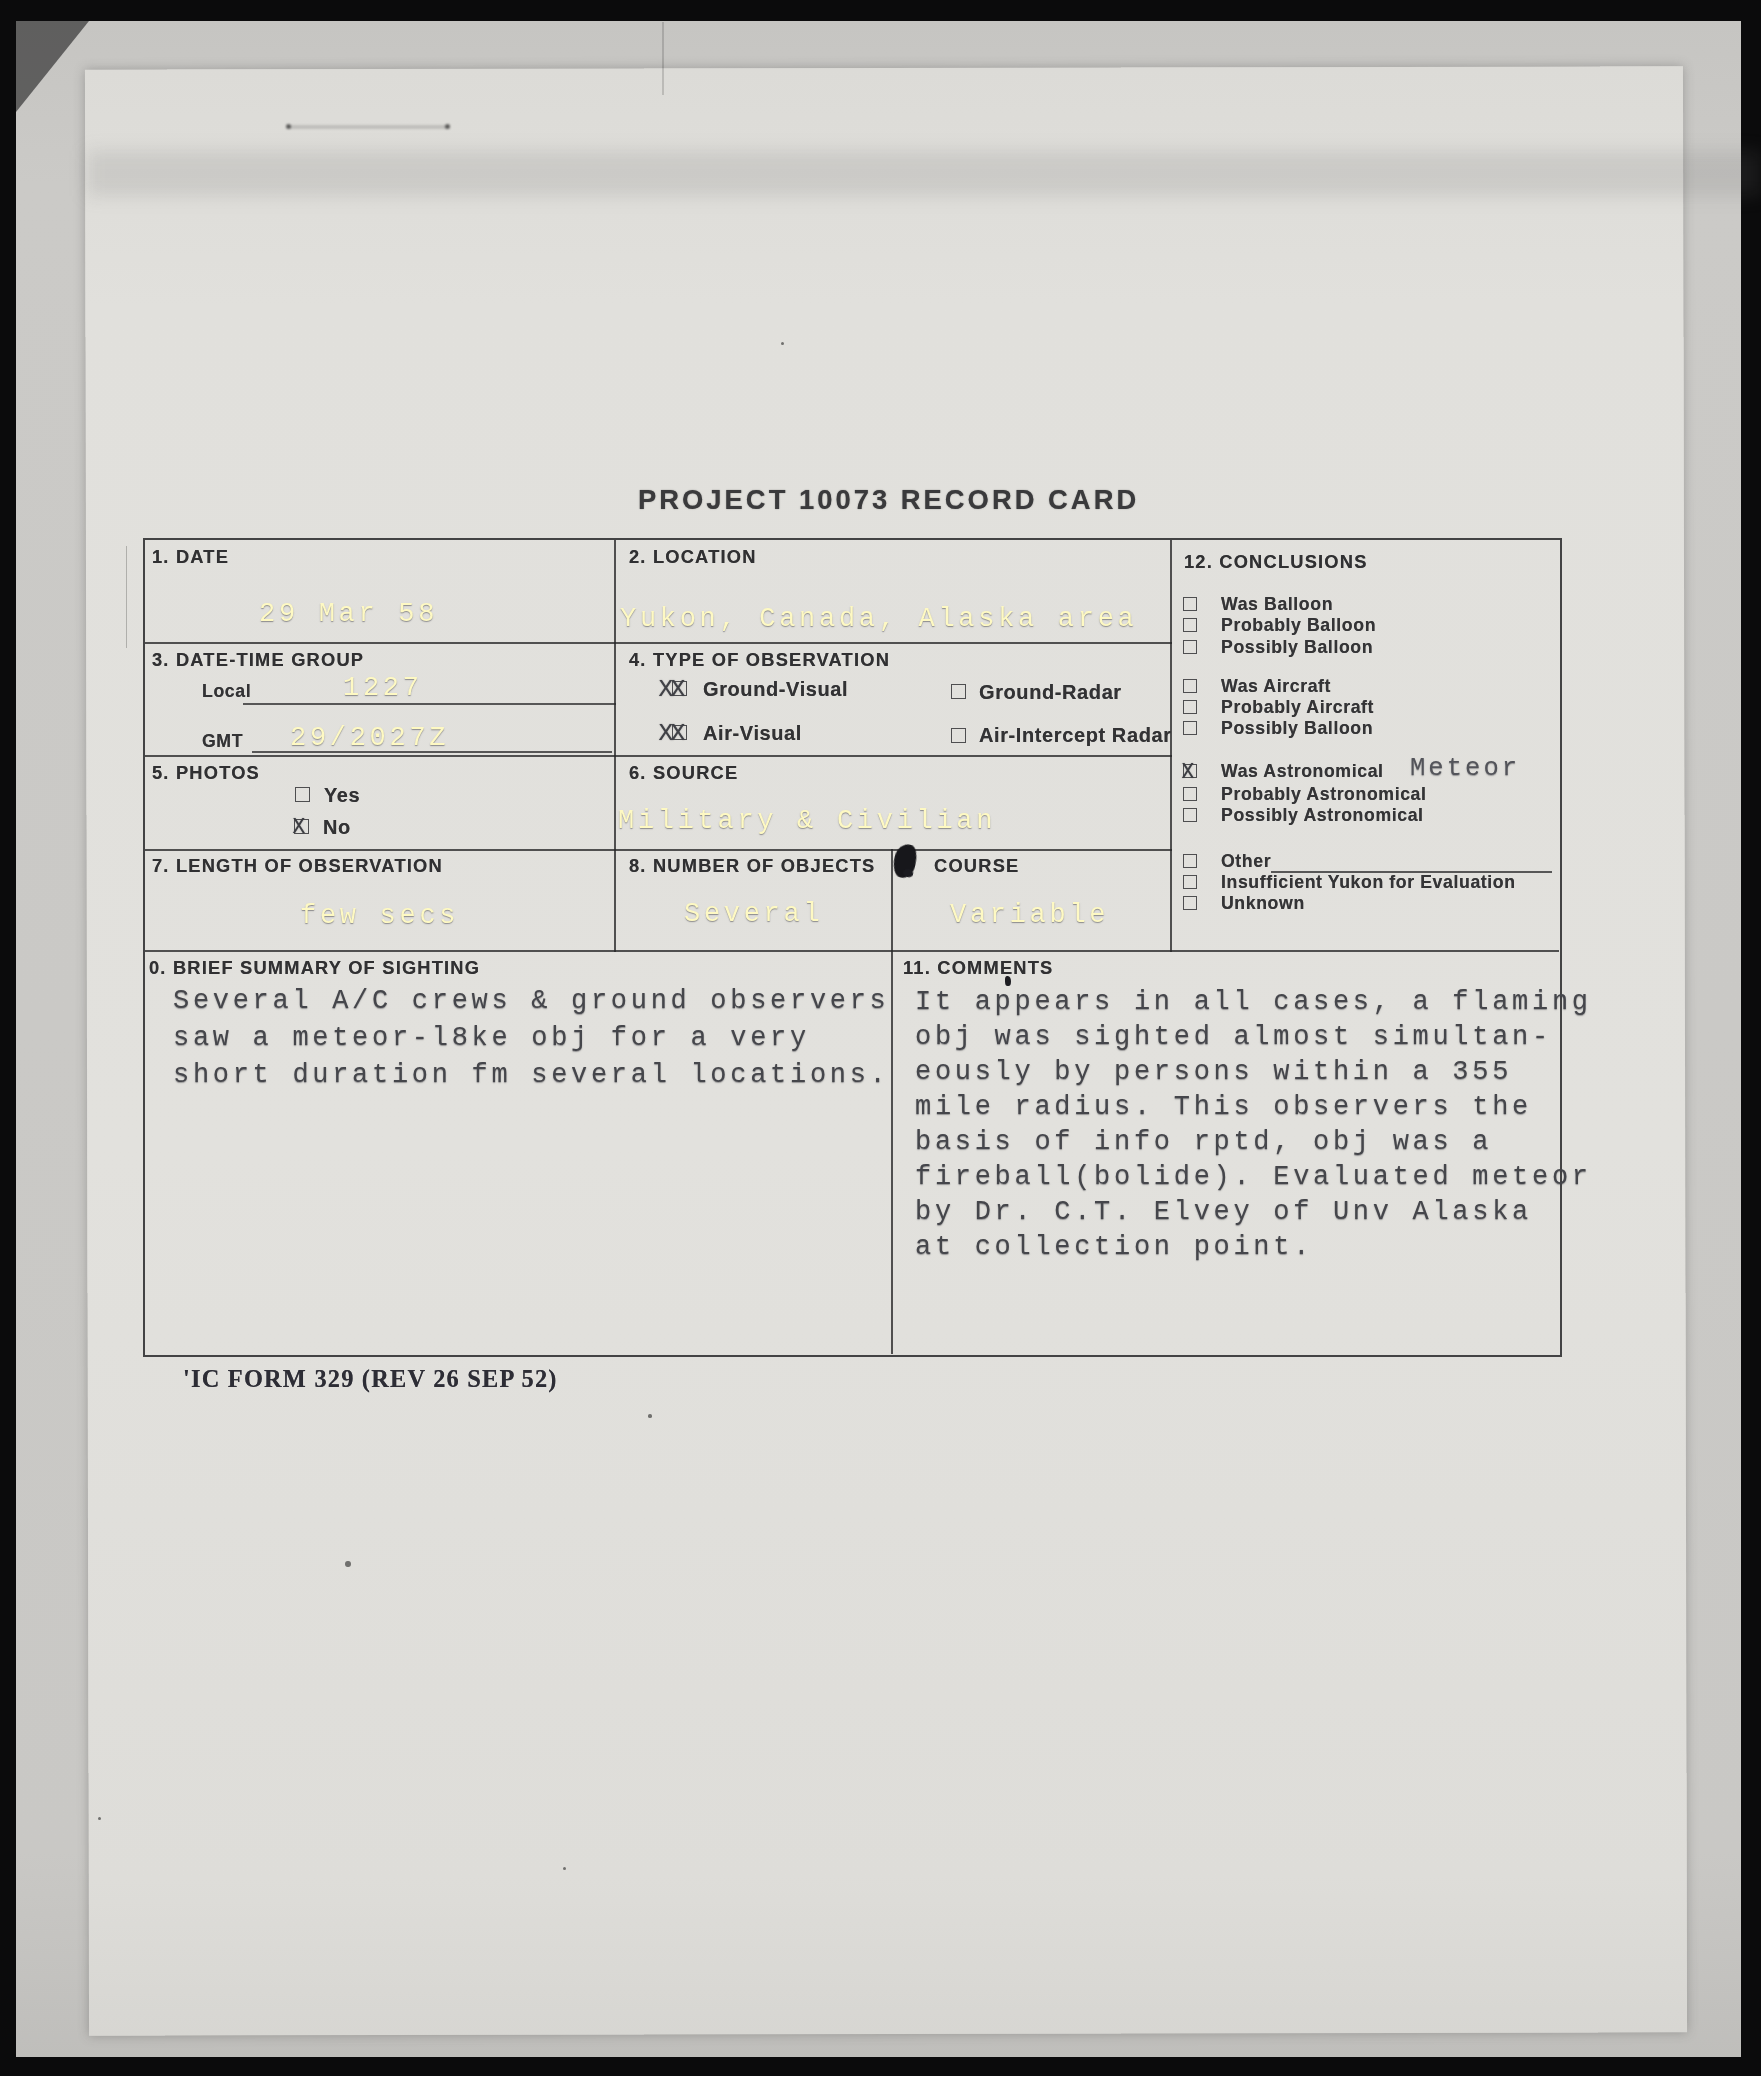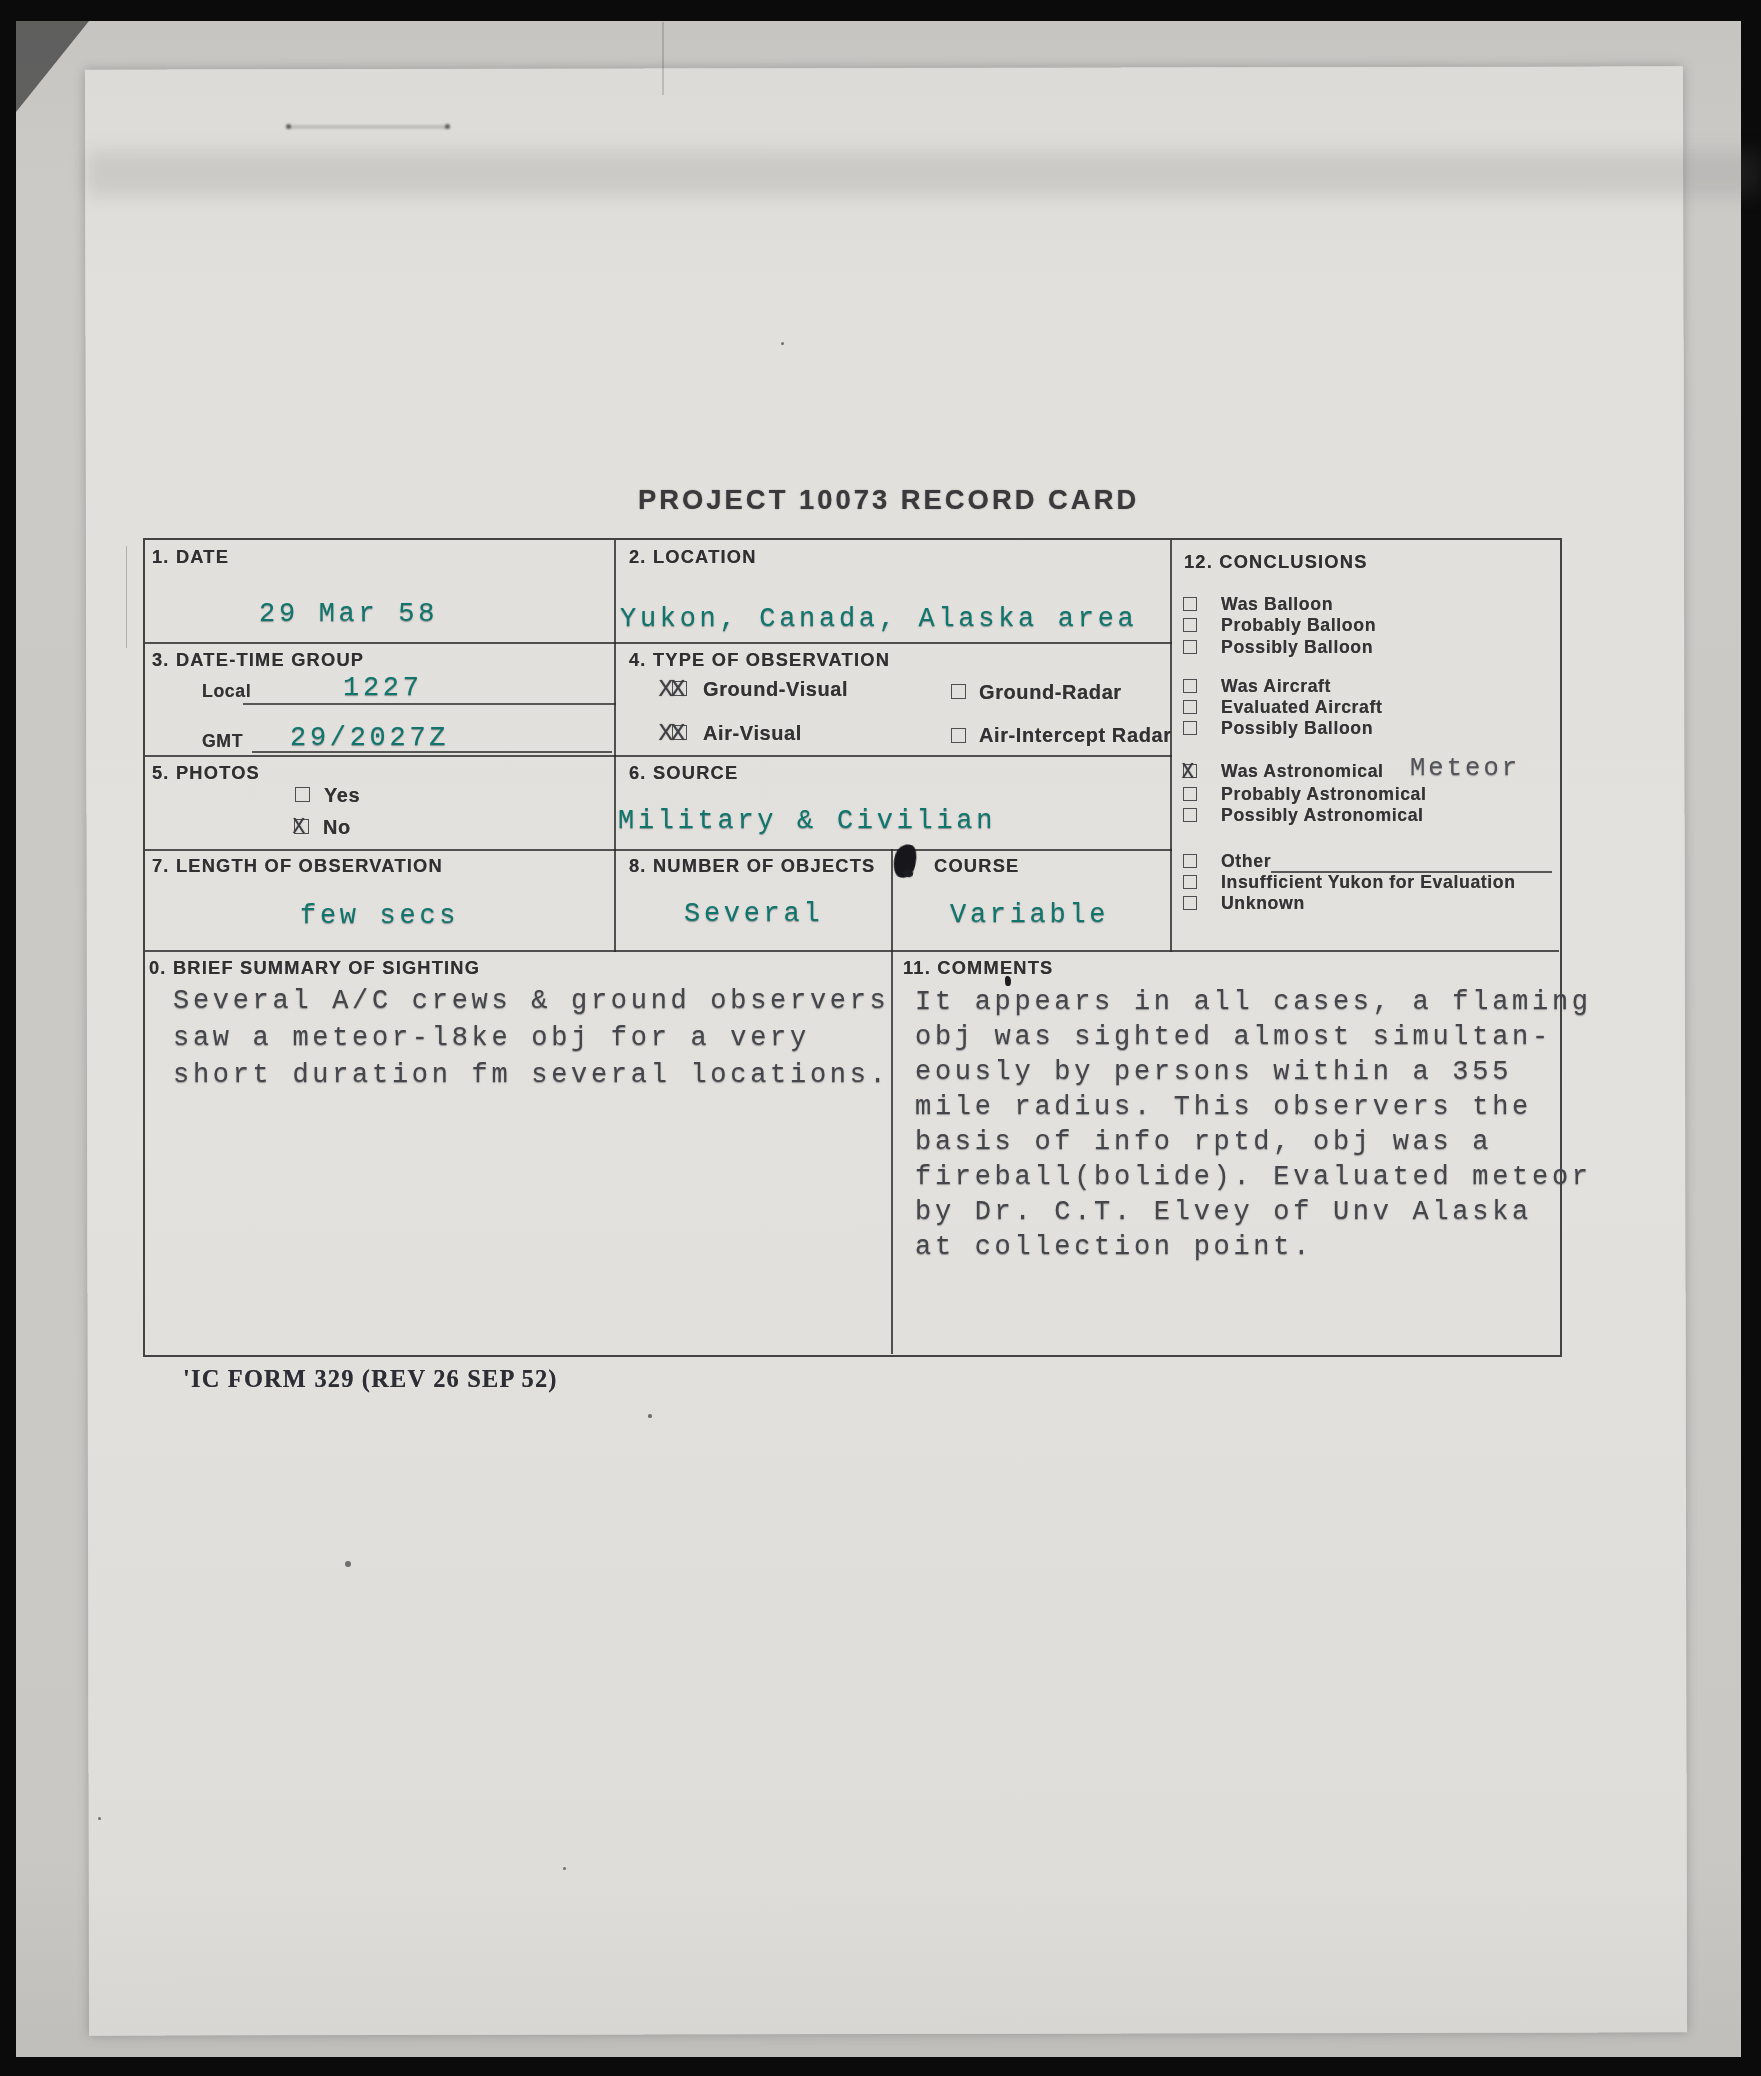--- a/index.html
+++ b/index.html
@@ -30,21 +30,21 @@
         border:2.4px solid rgba(32,32,34,.82);filter:blur(0.2px);}
   .gline{position:absolute;background:rgba(38,38,40,.78);}
 
   .flabel{position:absolute;font-size:18.3px;font-weight:700;letter-spacing:1.2px;color:#303032;
         text-shadow:0 0 0.6px rgba(80,80,80,.8);white-space:nowrap;filter:blur(0.1px);}
   .slabel{position:absolute;font-size:17.7px;font-weight:700;letter-spacing:0.6px;color:#333335;
         text-shadow:0 0 0.6px rgba(80,80,80,.8);white-space:nowrap;}
   .opt{position:absolute;font-size:20px;font-weight:700;letter-spacing:0.6px;color:#323234;
         text-shadow:0 0 0.6px rgba(80,80,80,.8);white-space:nowrap;}
   .typed{position:absolute;font-family:"Liberation Mono",monospace;font-size:27px;letter-spacing:3.7px;
-        color:#0f766e;text-shadow:0 0.6px 1.2px rgba(64,64,70,.55);white-space:nowrap;filter:blur(0.1px);}
+        color:#fef9c3;text-shadow:0 0.6px 1.2px rgba(64,64,70,.55);white-space:nowrap;filter:blur(0.1px);}
   .typedblock{position:absolute;font-family:"Liberation Mono",monospace;font-size:27px;letter-spacing:3.7px;
         color:#45464b;text-shadow:0 0.6px 1.2px rgba(64,64,70,.5);white-space:nowrap;filter:blur(0.2px);}
   .typedblock div{height:37px;}
   .typedblock.cmts div{height:35px;}
 
   .uline{position:absolute;height:1.8px;background:rgba(40,40,42,.75);filter:blur(0.2px);}
 
   .cb{position:absolute;width:12.8px;height:12.8px;border:1.8px solid rgba(52,52,55,.85);box-sizing:content-box;}
   .cb.sm{width:11.6px;height:11.6px;}
   .cb.checked::after{content:"X";position:absolute;left:-2.4px;top:-5.5px;
@@ -164,21 +164,21 @@
   <span class="cb sm" style="left:1183px;top:597px"></span>
   <div class="crow-label" style="left:1221px;top:594px">Was Balloon</div>
   <span class="cb sm" style="left:1183px;top:618px"></span>
   <div class="crow-label" style="left:1221px;top:615px">Probably Balloon</div>
   <span class="cb sm" style="left:1183px;top:640px"></span>
   <div class="crow-label" style="left:1221px;top:637px">Possibly Balloon</div>
 
   <span class="cb sm" style="left:1183px;top:679px"></span>
   <div class="crow-label" style="left:1221px;top:676px">Was Aircraft</div>
   <span class="cb sm" style="left:1183px;top:700px"></span>
-  <div class="crow-label" style="left:1221px;top:697px">Evaluated Aircraft</div>
+  <div class="crow-label" style="left:1221px;top:697px">Probably Aircraft</div>
   <span class="cb sm" style="left:1183px;top:721px"></span>
   <div class="crow-label" style="left:1221px;top:718px">Possibly Balloon</div>
 
   <span class="cb sm checked" style="left:1183px;top:764px"></span>
   <div class="crow-label" style="left:1221px;top:761px">Was Astronomical</div>
   <div class="annot" style="left:1410px;top:754px">Meteor</div>
   <span class="cb sm" style="left:1183px;top:787px"></span>
   <div class="crow-label" style="left:1221px;top:784px">Probably Astronomical</div>
   <span class="cb sm" style="left:1183px;top:808px"></span>
   <div class="crow-label" style="left:1221px;top:805px">Possibly Astronomical</div>

